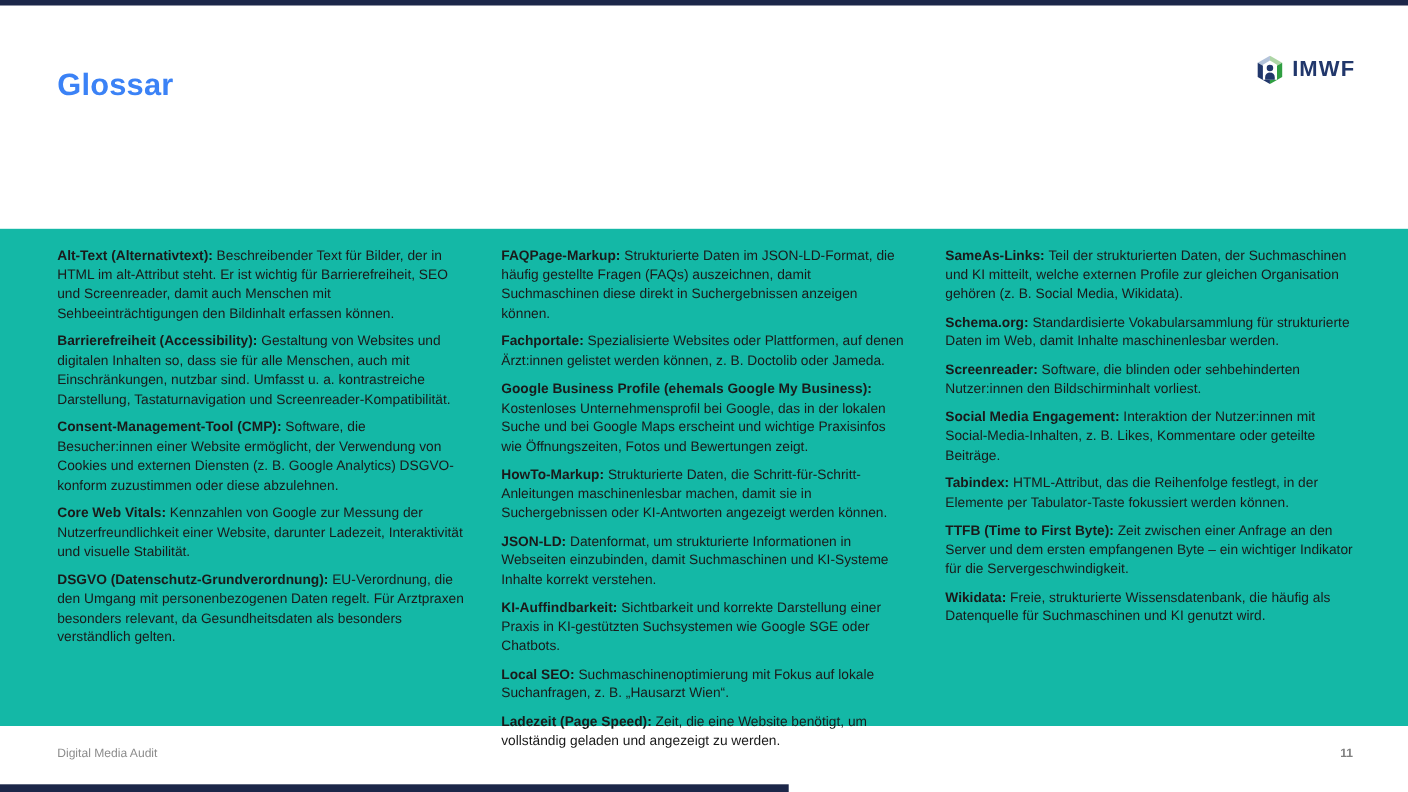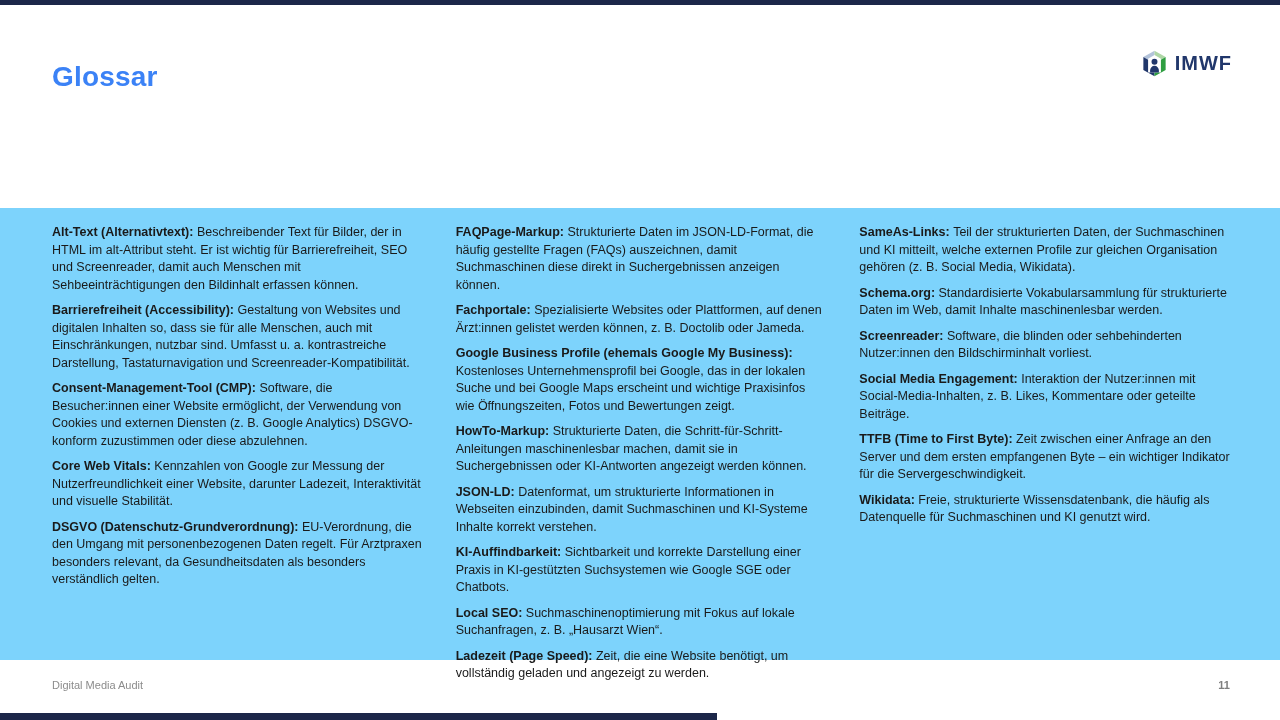--- a/index.html
+++ b/index.html
@@ -53,21 +53,21 @@
       <polygon points="3.5,10.5 20,20 20,39 3.5,29.5" fill="#21376b"></polygon>
       <polygon points="36.5,10.5 20,20 20,39 36.5,29.5" fill="#2f9e41"></polygon>
       <polygon points="20,7.5 29.5,13 29.5,33.5 10.5,33.5 10.5,13" fill="#ffffff"></polygon>
       <circle cx="20" cy="17.5" r="4.4" fill="#21376b"></circle>
       <path d="M13.5 33.5 v-3.5 a6.5 6.5 0 0 1 13 0 v3.5 z" fill="#21376b"></path>
     </svg>
   </span>
   <span class="logo-text" style="color: rgb(33, 55, 107);">IMWF</span>
 </div>
 
-<div class="glossary-panel" style="background: #7dd3fc;">
+<div class="glossary-panel" style="background: #14b8a6;">
   <div class="glossary-col">
       <p class="entry"><span class="term">Alt-Text (Alternativtext): </span><span>Beschreibender Text für Bilder, der in HTML im alt-Attribut steht. Er ist wichtig für Barrierefreiheit, SEO und Screenreader, damit auch Menschen mit Sehbeeinträchtigungen den Bildinhalt erfassen können.</span></p>
       <p class="entry"><span class="term">Barrierefreiheit (Accessibility): </span><span>Gestaltung von Websites und digitalen Inhalten so, dass sie für alle Menschen, auch mit Einschränkungen, nutzbar sind. Umfasst u. a. kontrastreiche Darstellung, Tastaturnavigation und Screenreader-Kompatibilität.</span></p>
       <p class="entry"><span class="term">Consent-Management-Tool (CMP): </span><span>Software, die Besucher:innen einer Website ermöglicht, der Verwendung von Cookies und externen Diensten (z. B. Google Analytics) DSGVO-konform zuzustimmen oder diese abzulehnen.</span></p>
       <p class="entry"><span class="term">Core Web Vitals: </span><span>Kennzahlen von Google zur Messung der Nutzerfreundlichkeit einer Website, darunter Ladezeit, Interaktivität und visuelle Stabilität.</span></p>
       <p class="entry"><span class="term">DSGVO (Datenschutz-Grundverordnung): </span><span>EU-Verordnung, die den Umgang mit personenbezogenen Daten regelt. Für Arztpraxen besonders relevant, da Gesundheitsdaten als besonders verständlich gelten.</span></p>
     </div>
   <div class="glossary-col">
       <p class="entry"><span class="term">FAQPage-Markup: </span><span>Strukturierte Daten im JSON-LD-Format, die häufig gestellte Fragen (FAQs) auszeichnen, damit Suchmaschinen diese direkt in Suchergebnissen anzeigen können.</span></p>
       <p class="entry"><span class="term">Fachportale: </span><span>Spezialisierte Websites oder Plattformen, auf denen Ärzt:innen gelistet werden können, z. B. Doctolib oder Jameda.</span></p>
@@ -76,20 +76,21 @@
       <p class="entry"><span class="term">JSON-LD: </span><span>Datenformat, um strukturierte Informationen in Webseiten einzubinden, damit Suchmaschinen und KI-Systeme Inhalte korrekt verstehen.</span></p>
       <p class="entry"><span class="term">KI-Auffindbarkeit: </span><span>Sichtbarkeit und korrekte Darstellung einer Praxis in KI-gestützten Suchsystemen wie Google SGE oder Chatbots.</span></p>
       <p class="entry"><span class="term">Local SEO: </span><span>Suchmaschinenoptimierung mit Fokus auf lokale Suchanfragen, z. B. „Hausarzt Wien“.</span></p>
       <p class="entry"><span class="term">Ladezeit (Page Speed): </span><span>Zeit, die eine Website benötigt, um vollständig geladen und angezeigt zu werden.</span></p>
     </div>
   <div class="glossary-col">
       <p class="entry"><span class="term">SameAs-Links: </span><span>Teil der strukturierten Daten, der Suchmaschinen und KI mitteilt, welche externen Profile zur gleichen Organisation gehören (z. B. Social Media, Wikidata).</span></p>
       <p class="entry"><span class="term">Schema.org: </span><span>Standardisierte Vokabularsammlung für strukturierte Daten im Web, damit Inhalte maschinenlesbar werden.</span></p>
       <p class="entry"><span class="term">Screenreader: </span><span>Software, die blinden oder sehbehinderten Nutzer:innen den Bildschirminhalt vorliest.</span></p>
       <p class="entry"><span class="term">Social Media Engagement: </span><span>Interaktion der Nutzer:innen mit Social-Media-Inhalten, z. B. Likes, Kommentare oder geteilte Beiträge.</span></p>
+      <p class="entry"><span class="term">Tabindex: </span><span>HTML-Attribut, das die Reihenfolge festlegt, in der Elemente per Tabulator-Taste fokussiert werden können.</span></p>
       <p class="entry"><span class="term">TTFB (Time to First Byte): </span><span>Zeit zwischen einer Anfrage an den Server und dem ersten empfangenen Byte – ein wichtiger Indikator für die Servergeschwindigkeit.</span></p>
       <p class="entry"><span class="term">Wikidata: </span><span>Freie, strukturierte Wissensdatenbank, die häufig als Datenquelle für Suchmaschinen und KI genutzt wird.</span></p>
     </div>
 </div>
 
 <div class="footer">
   <span class="footer-label">Digital Media Audit</span>
   <span class="page-number">11</span>
 </div>
 

